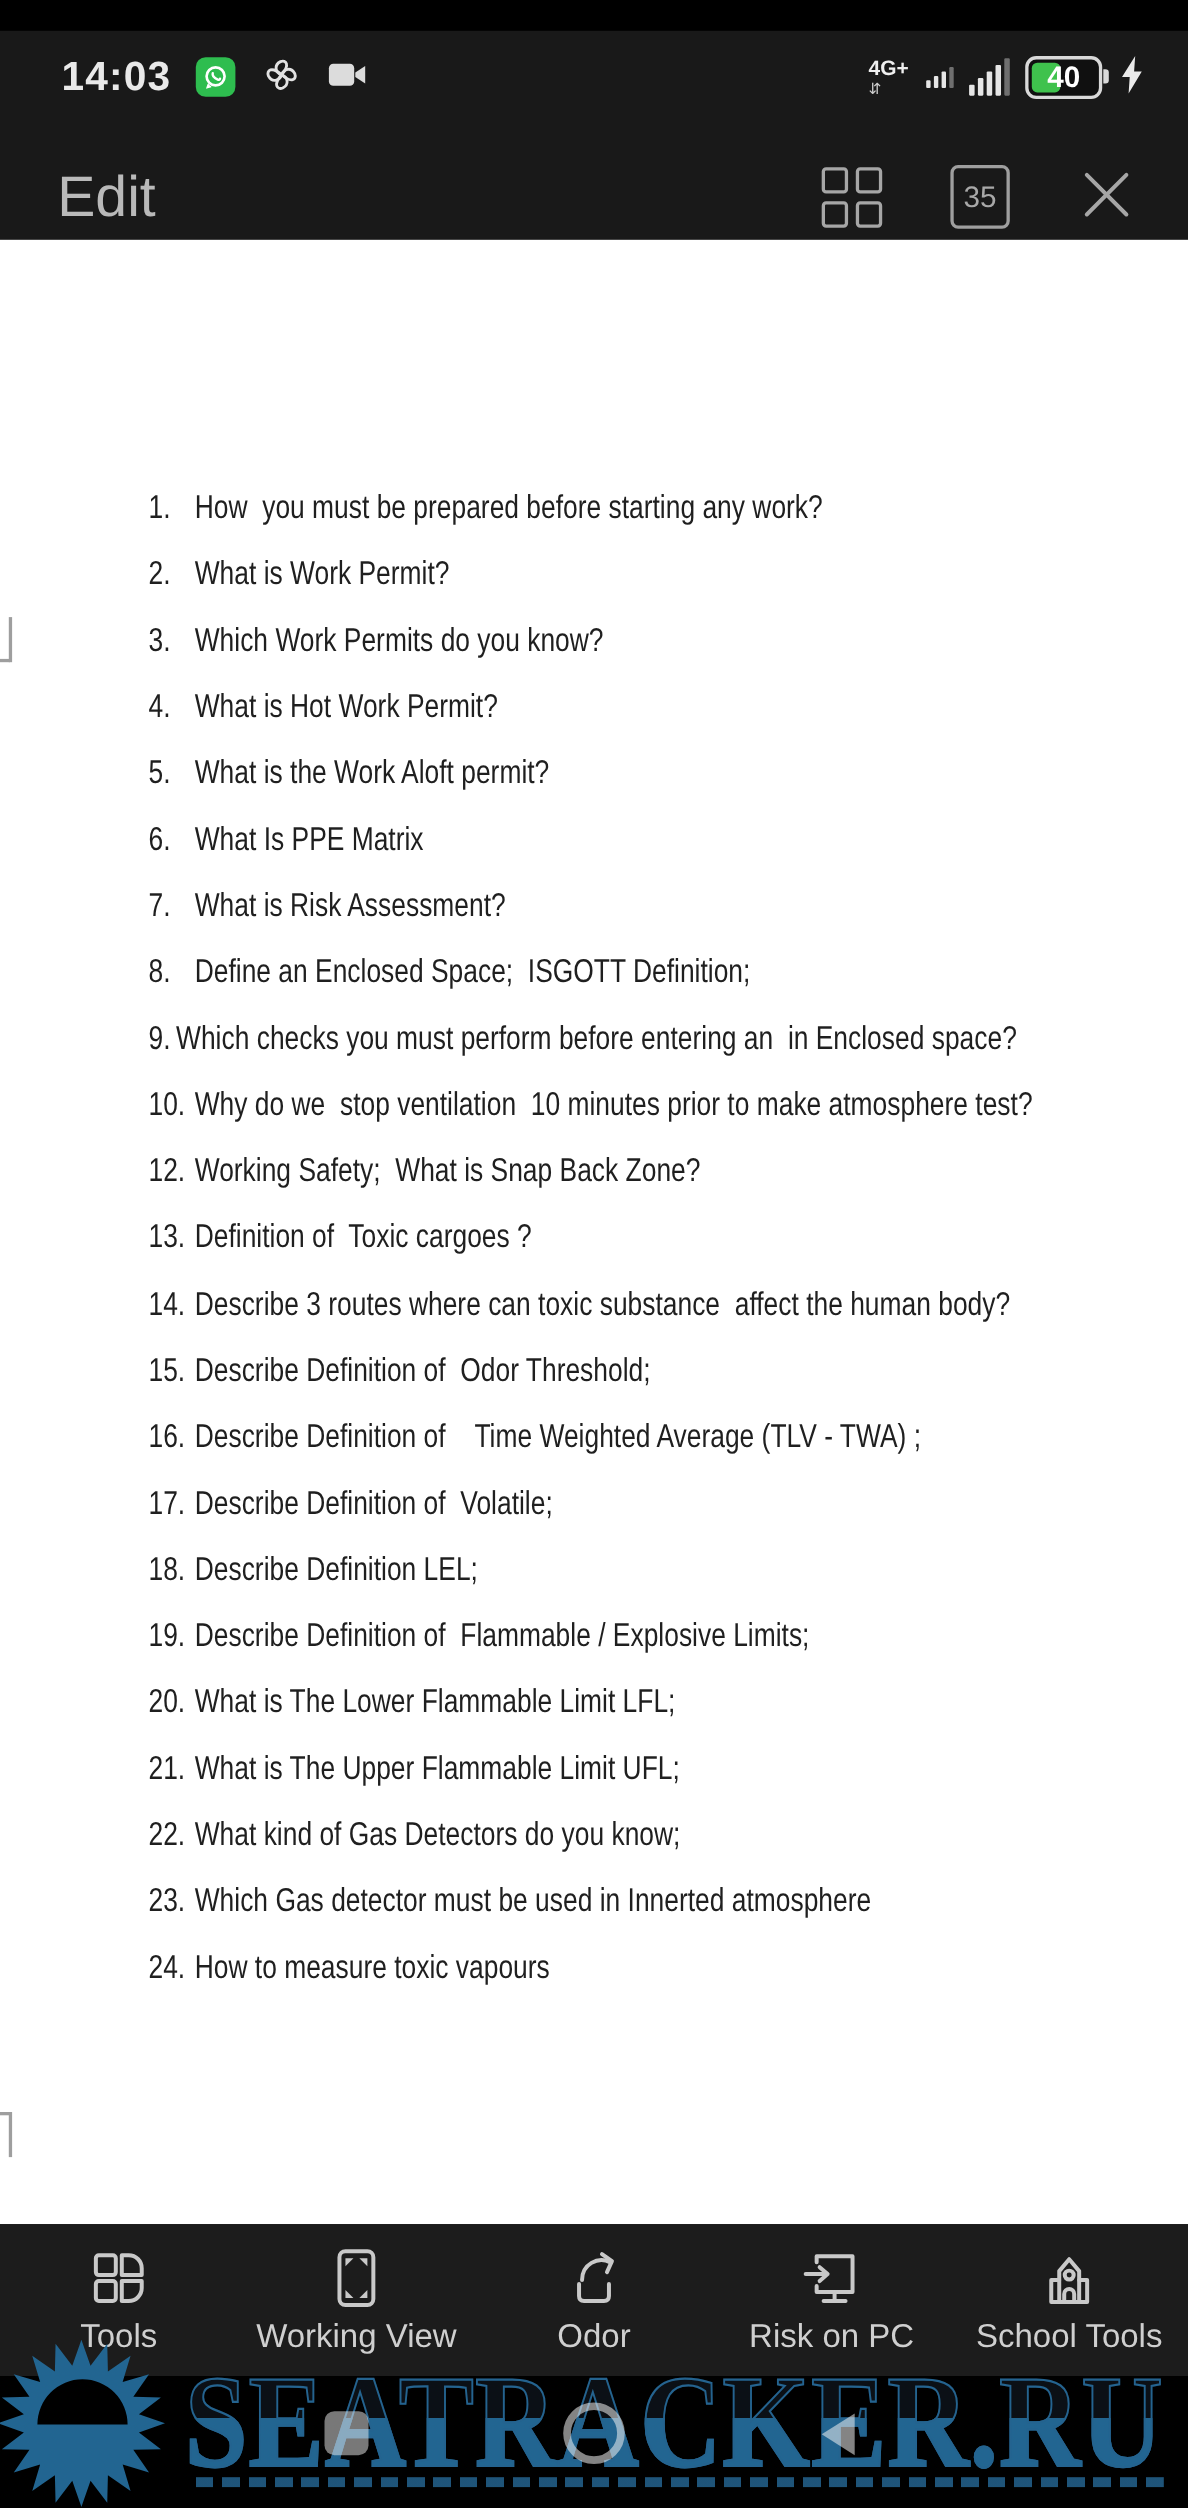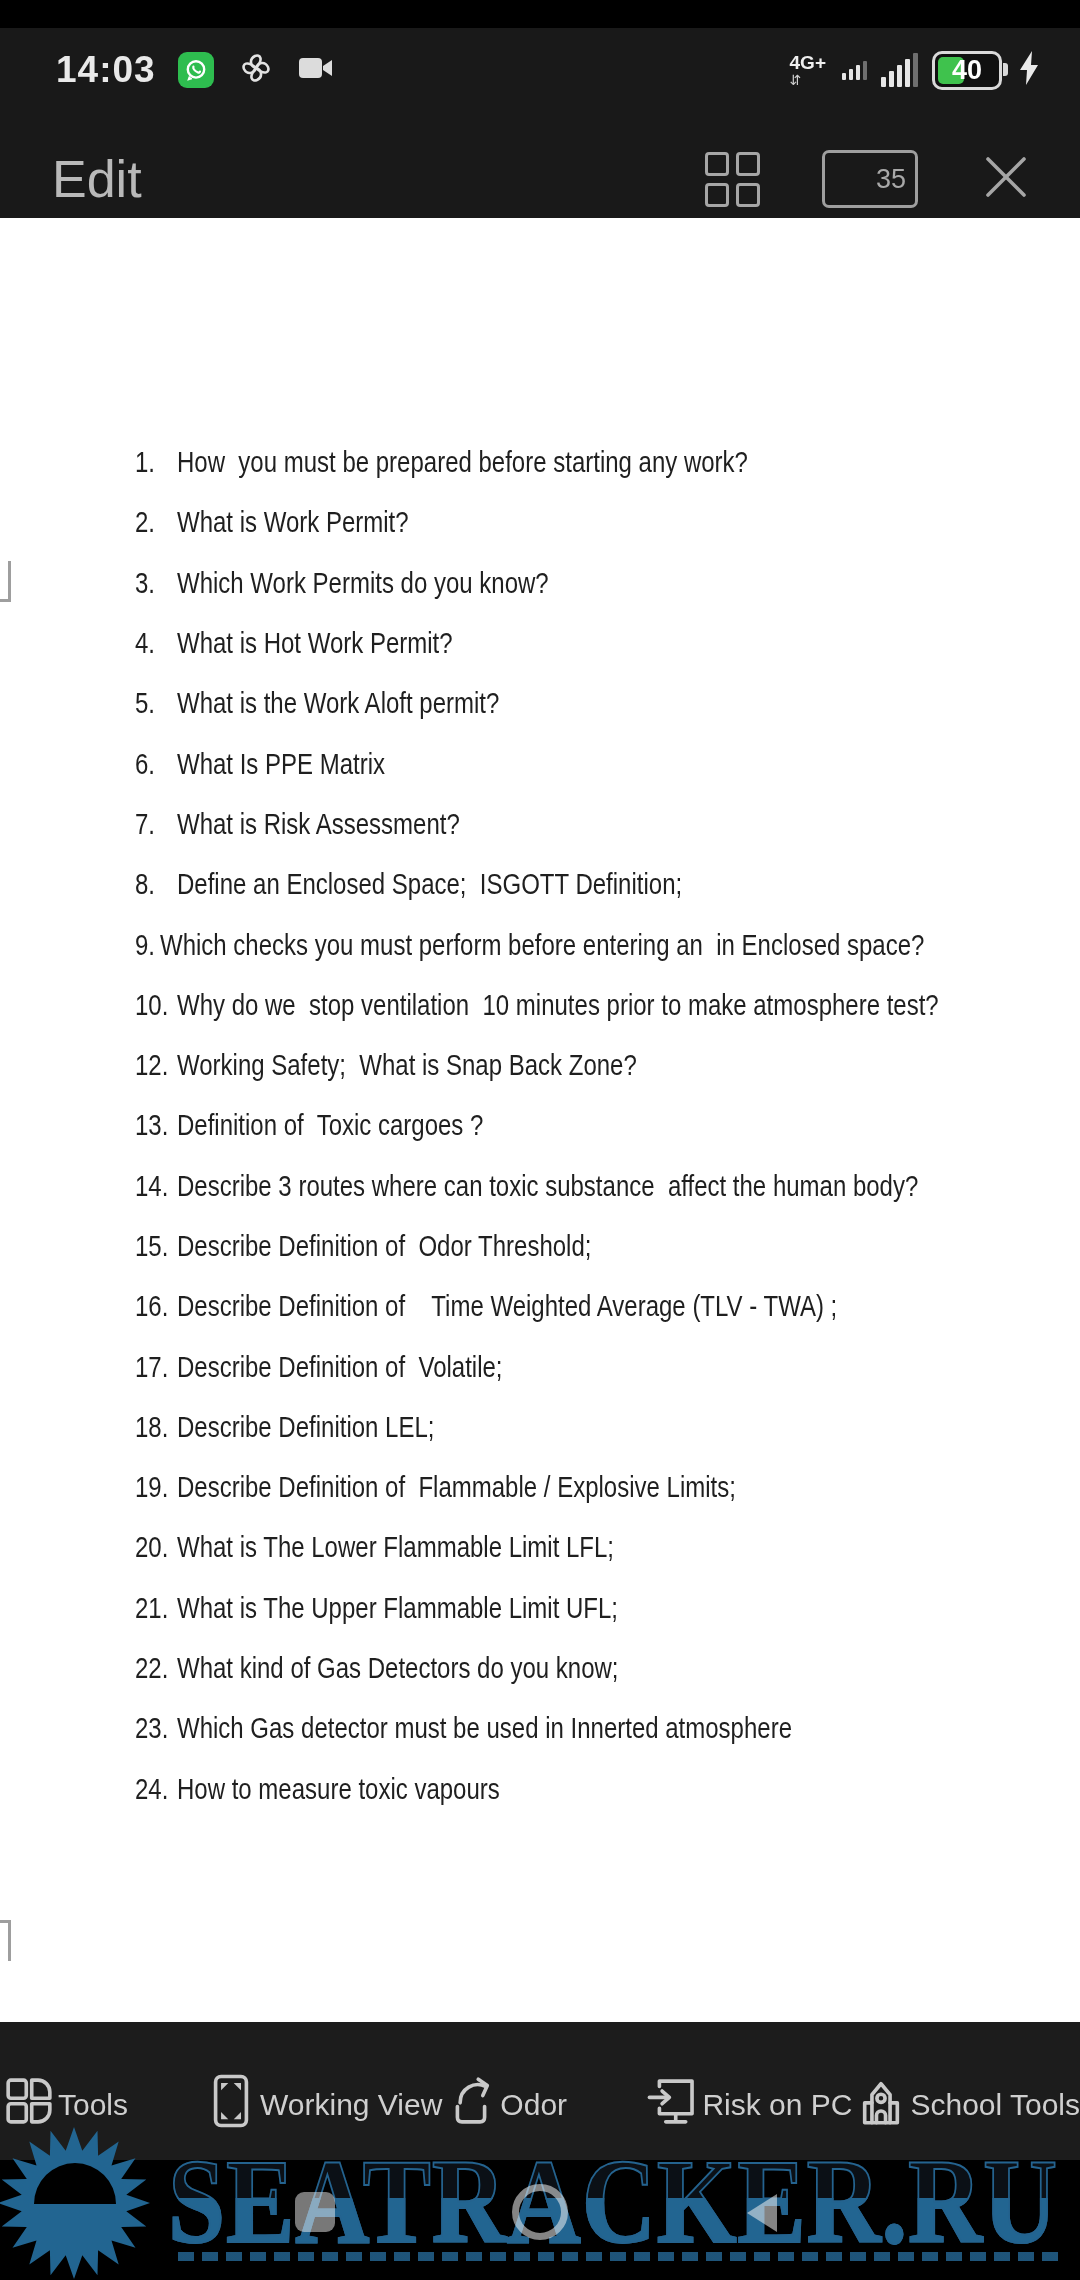--- a/index.html
+++ b/index.html
@@ -25,33 +25,33 @@
   .battery .pct{position:absolute;left:0;top:0;width:100%;height:100%;display:flex;align-items:center;justify-content:center;
                 color:#fff;font-size:27px;font-weight:700;}
   .battery .nub{position:absolute;right:-9px;top:9px;width:5px;height:13px;background:#d9d9d9;border-radius:0 3px 3px 0;}
 
   .appbar{position:absolute;left:0;top:84px;width:1080px;height:134px;display:flex;align-items:center;}
   .appbar-title{color:#b9b9b9;font-size:52px;margin-left:52px;font-weight:400;}
   .appbar-right{position:absolute;right:48px;display:flex;align-items:center;gap:62px;}
   .gridicon{display:grid;grid-template-columns:24px 24px;grid-template-rows:24px 24px;gap:7px;}
   .gridicon span{border:3.5px solid #a6a6a6;border-radius:4px;}
   .pagebadge{width:48px;height:52px;border:3.5px solid #9f9f9f;border-radius:7px;display:flex;align-items:center;justify-content:center;
-             color:#a8a8a8;font-size:27px;font-weight:400;padding-left:42px;}
+             color:#a8a8a8;font-size:27px;font-weight:400;}
 
   
   .page{position:absolute;left:0;top:218px;width:1080px;height:1804px;background:#ffffff;}
   .corner-mark{position:absolute;background:#9e9e9e;}
   .doc-list{position:absolute;left:0;top:214px;width:1080px;}
   .doc-row{height:60.3px;display:flex;align-items:center;color:#1f1f1f;}
   .doc-num{margin-left:135px;width:42px;font-size:30px;transform:scaleX(.8);transform-origin:0 50%;white-space:pre;}
   .doc-text{font-size:30px;transform:scaleX(.8);transform-origin:0 50%;white-space:pre;}
 
   
   .toolbar{position:absolute;left:0;top:2022px;width:1080px;height:138px;background:#1c1c1c;display:flex;}
-  .tool{flex:1 1 0;display:flex;align-items:center;justify-content:flex-start;padding-top:20px;}
+  .tool{flex:1 1 0;display:flex;flex-direction:column;align-items:center;justify-content:flex-start;padding-top:20px;}
   .tool svg{width:58px;height:58px;stroke:#c9c9c9;fill:none;stroke-width:4;stroke-linecap:round;stroke-linejoin:round;}
   .tool .lbl{color:#cfcfcf;font-size:30px;margin-top:8px;white-space:nowrap;}
 
   
   .navzone{position:absolute;left:0;top:2160px;width:1080px;height:120px;background:#000;}
   .wm{position:absolute;z-index:5;}
   .wm-text{left:168px;top:2142px;font-family:"Liberation Serif",serif;font-weight:700;font-size:120px;line-height:1;
            letter-spacing:1px;transform:scaleX(.855);transform-origin:0 0;
            background:linear-gradient(#0b1016 0 47%,#226591 47% 100%);
            -webkit-background-clip:text;background-clip:text;color:transparent;

